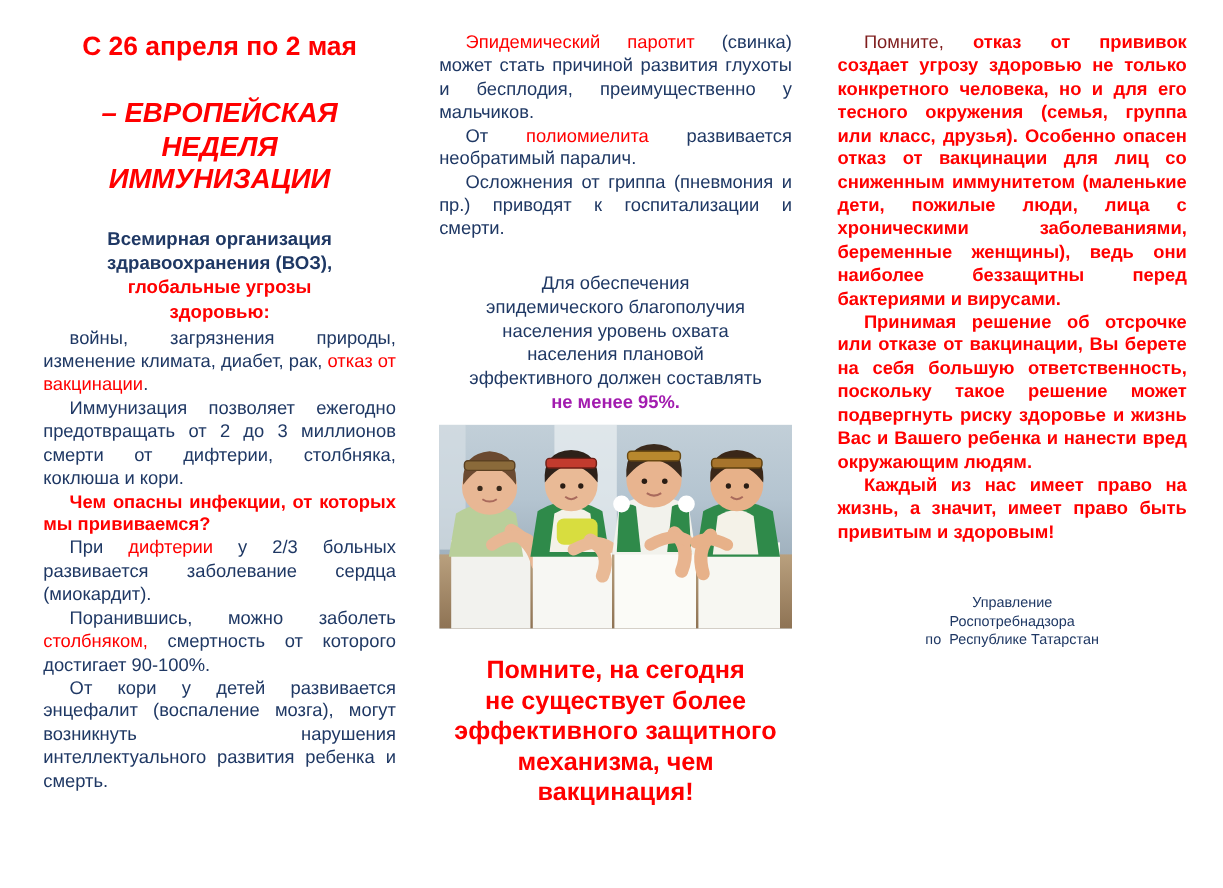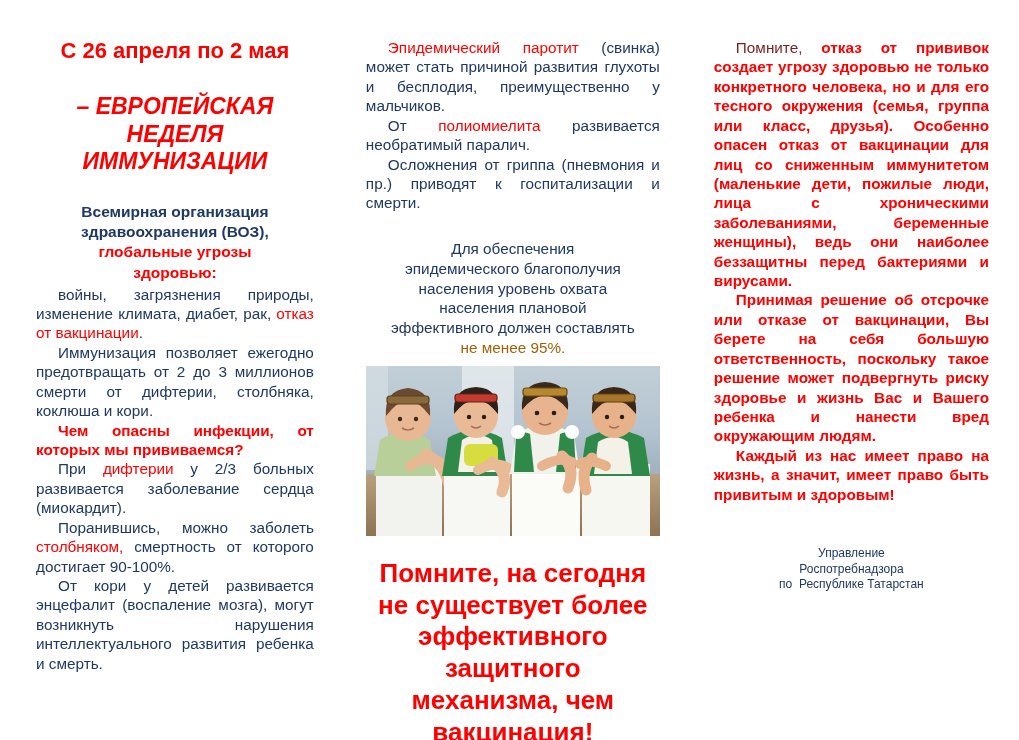--- a/index.html
+++ b/index.html
@@ -15,22 +15,21 @@
     font-family: "Liberation Sans", "DejaVu Sans", sans-serif;
     color: #1f3864;
   }
   .poster {
     position: relative;
     width: 1019px;
     height: 740px;
     background: #ffffff;
     display: flex;
     box-sizing: border-box;
-    padding: 38px 18px 10px 18px;
-    gap: 16px;
+    padding: 26px 18px 10px 18px;
   }
   .column {
     box-sizing: border-box;
   }
   .col-1 { width: 340px; padding: 0 14px 0 18px; }
   .col-2 { width: 330px; padding: 0 6px 0 22px; }
   .col-3 { width: 349px; padding: 0 12px 0 32px; }
 
   .hdr-date {
     color: #ff0000;
@@ -90,37 +89,37 @@
   }
   p.allred .blue { color: #7f1d1d; font-weight: normal; }
 
   .center-block {
     margin: 26px 0 8px 0;
     font-size: 15.3px;
     line-height: 1.3;
     text-align: center;
     color: #1f3864;
   }
-  .center-block .red-bold { color: #a16207; font-weight: normal; }
+  .center-block .red-bold { color: #a21caf; font-weight: bold; }
 
   .photo-wrap {
     width: 294px;
     height: 170px;
     margin: 4px 0 0 0;
     position: relative;
     overflow: hidden;
     background: #cfd6dc;
   }
   .photo-wrap svg { display: block; width: 100%; height: 100%; }
 
   .slogan {
     margin: 22px 0 0 0;
     color: #ff0000;
     font-weight: bold;
-    font-size: 26px;
+    font-size: 21px;
     line-height: 1.22;
     text-align: center;
   }
 
   .footer-org {
     margin: 42px 0 0 0;
     color: #1f3864;
     font-size: 12px;
     line-height: 1.3;
     text-align: center;

